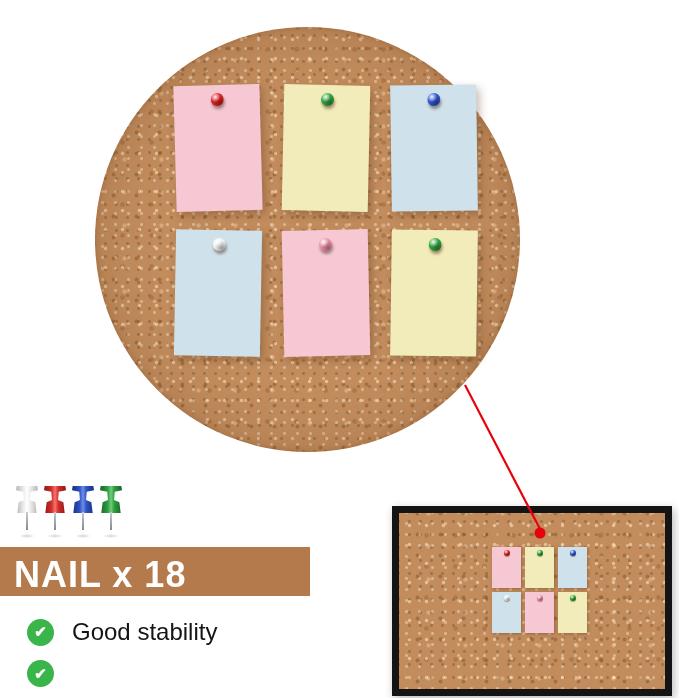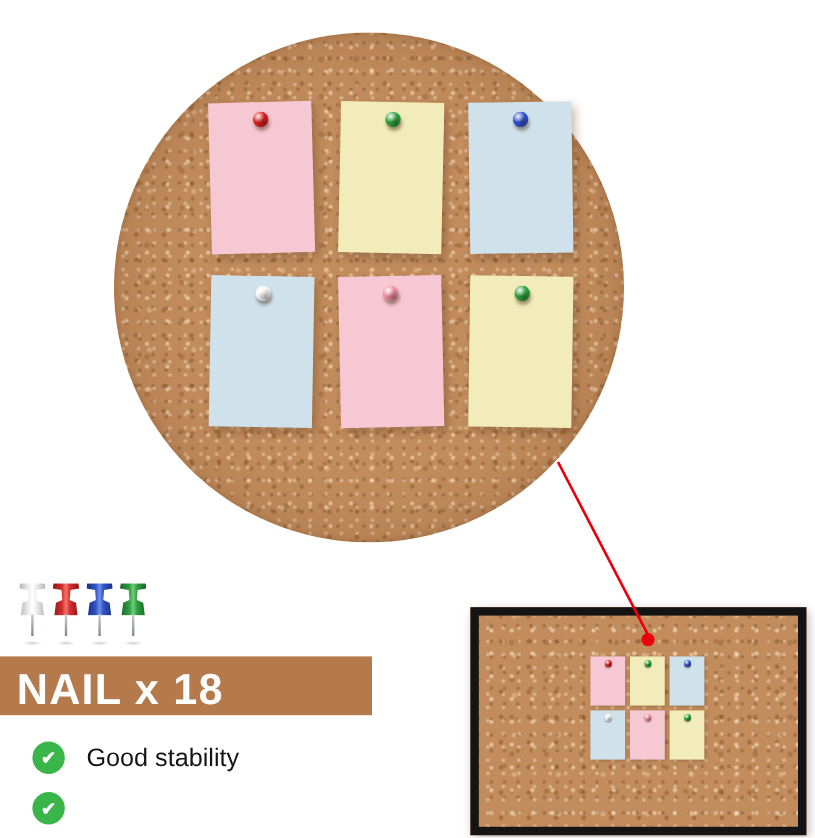--- a/index.html
+++ b/index.html
@@ -64,21 +64,21 @@
   .banner { position:absolute; left:0; top:547px; width:310px; height:49px;
             display:flex; align-items:flex-end; padding-left:14px; }
   .banner-label { color:#ffffff; font-size:36px; font-weight:700; letter-spacing:1px; }
 
   
   .feature { position:absolute; left:27px; display:flex; align-items:center; gap:18px; }
   .feature-1 { top:618px; } .feature-2 { top:660px; }
   .check { width:27px; height:27px; border-radius:50%; color:#ffffff;
            display:flex; align-items:center; justify-content:center;
            font-size:15px; font-weight:700; flex:0 0 auto; }
-  .feature-label { font-size:21px; color:#151515; }
+  .feature-label { font-size:24px; color:#151515; }
 </style>
 </head>
 <body>
 
 <div class="page">
 
   <div class="zoom-circle cork" style="background-color: rgb(194, 140, 93);">
     <div class="notes-grid">
         <div class="note" style="background: rgb(246, 200, 211); transform: rotate(-1.5deg);">
           <span class="pin" style="background-color: rgb(224, 32, 32); background-image: radial-gradient(circle at 35% 30%, rgba(255, 255, 255, 0.95), rgba(255, 255, 255, 0) 42%), radial-gradient(circle at 72% 78%, rgba(0, 0, 0, 0.38), rgba(0, 0, 0, 0) 58%);"></span>

